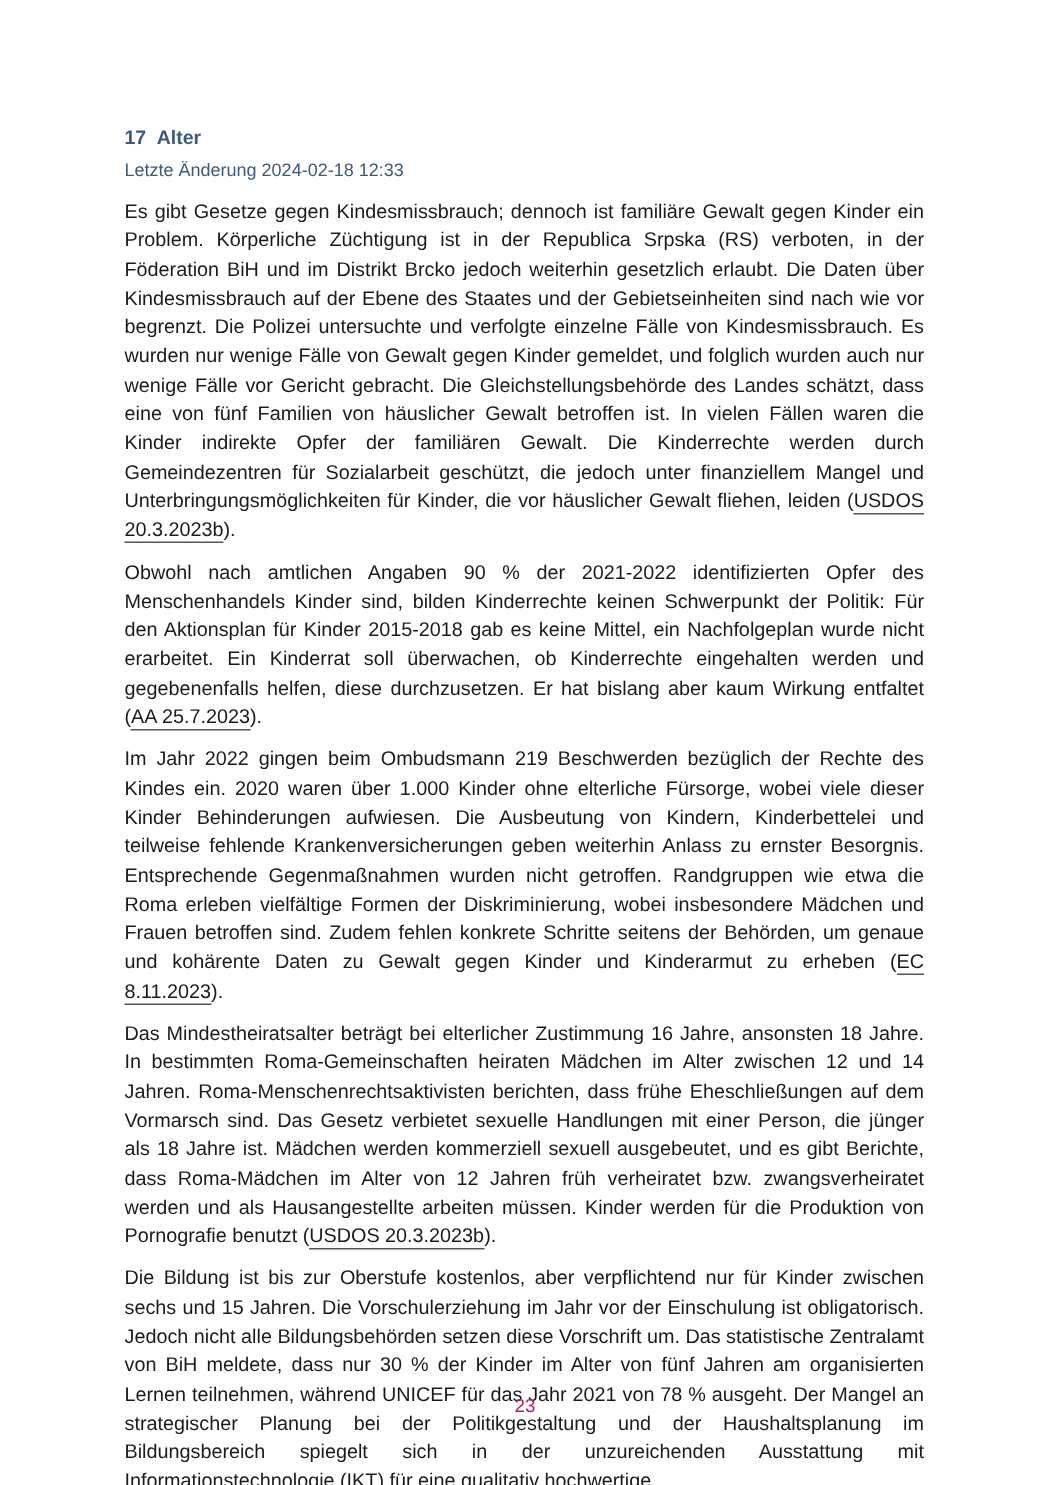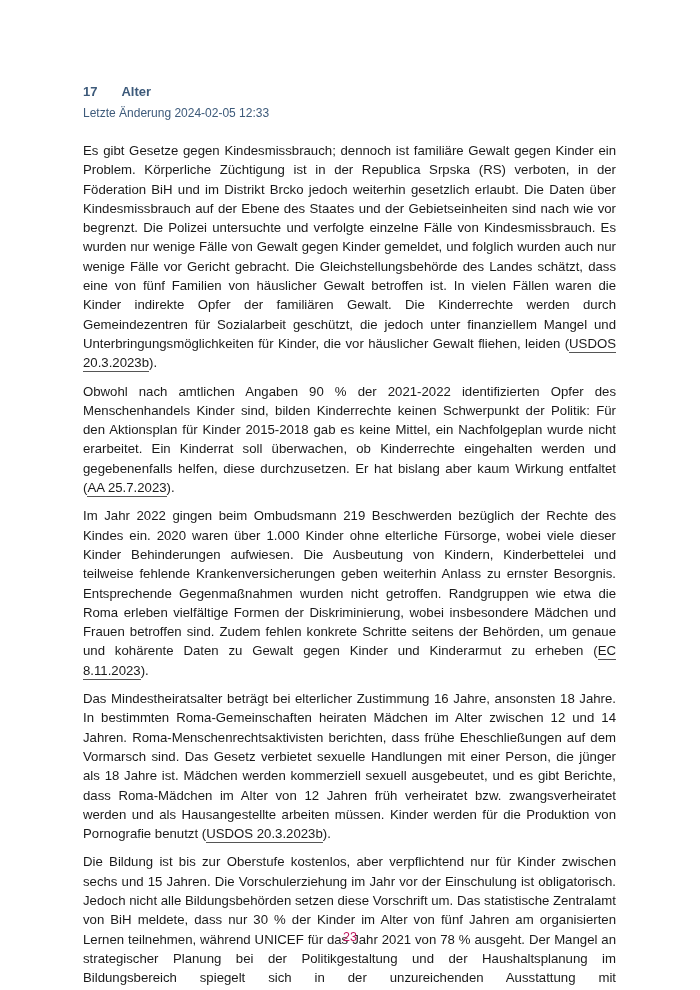--- a/index.html
+++ b/index.html
@@ -21,38 +21,38 @@
       top: 84px;
       width: 533px;
     }
     .section-heading {
       font-size: 13px;
       font-weight: bold;
       color: #3d5a7a;
       margin: 0;
       line-height: 16px;
       display: flex;
-      gap: 24px;
+      gap: 7px;
       text-align: center;
     }
     .last-change {
       font-size: 12px;
       color: #3d5a7a;
       margin-top: 6px;
       line-height: 15px;
     }
     .para {
       font-size: 13.2px;
       line-height: 19.3px;
       text-align: justify;
       margin: 0 0 9px 0;
       hyphens: manual;
     }
     .para.first {
-      margin-top: 20px;
+      margin-top: 10px;
     }
     .cite {
       color: #1a1a1a;
       text-decoration: none;
       border-bottom: 1px solid #555555;
       padding-bottom: 1px;
     }
     .page-number {
       position: absolute;
       left: 0;
@@ -64,21 +64,21 @@
     }
   </style>
 </head>
 <body>
 
 <div class="page">
   <h2 class="section-heading">
     <span>17</span>
     <span>Alter</span>
   </h2>
-  <div class="last-change">Letzte Änderung 2024-02-05 12:33</div>
+  <div class="last-change">Letzte Änderung 2024-02-18 12:33</div>
 
   <p class="para first"><span>Es gibt Gesetze gegen Kindesmissbrauch; dennoch ist familiäre Gewalt gegen Kinder ein Pro­blem. Körperliche Züchtigung ist in der Republica Srpska (RS) verboten, in der Föderation BiH und im Distrikt Brcko jedoch weiterhin gesetzlich erlaubt. Die Daten über Kindesmissbrauch auf der Ebene des Staates und der Gebietseinheiten sind nach wie vor begrenzt. Die Polizei un­tersuchte und verfolgte einzelne Fälle von Kindesmissbrauch. Es wurden nur wenige Fälle von Gewalt gegen Kinder gemeldet, und folglich wurden auch nur wenige Fälle vor Gericht gebracht. Die Gleichstellungsbehörde des Landes schätzt, dass eine von fünf Familien von häuslicher Gewalt betroffen ist. In vielen Fällen waren die Kinder indirekte Opfer der familiären Gewalt. Die Kinderrechte werden durch Gemeindezentren für Sozialarbeit geschützt, die jedoch unter finanziellem Mangel und Unterbringungsmöglichkeiten für Kinder, die vor häuslicher Gewalt fliehen, leiden (</span><a class="cite" href="#">USDOS 20.3.2023b</a><span>).</span></p>
 
   <p class="para"><span>Obwohl nach amtlichen Angaben 90 % der 2021-2022 identifizierten Opfer des Menschenhan­dels Kinder sind, bilden Kinderrechte keinen Schwerpunkt der Politik: Für den Aktionsplan für Kinder 2015-2018 gab es keine Mittel, ein Nachfolgeplan wurde nicht erarbeitet. Ein Kinder­rat soll überwachen, ob Kinderrechte eingehalten werden und gegebenenfalls helfen, diese durchzusetzen. Er hat bislang aber kaum Wirkung entfaltet (</span><a class="cite" href="#">AA 25.7.2023</a><span>).</span></p>
 
   <p class="para"><span>Im Jahr 2022 gingen beim Ombudsmann 219 Beschwerden bezüglich der Rechte des Kindes ein. 2020 waren über 1.000 Kinder ohne elterliche Fürsorge, wobei viele dieser Kinder Be­hinderungen aufwiesen. Die Ausbeutung von Kindern, Kinderbettelei und teilweise fehlende Krankenversicherungen geben weiterhin Anlass zu ernster Besorgnis. Entsprechende Gegen­maßnahmen wurden nicht getroffen. Randgruppen wie etwa die Roma erleben vielfältige Formen der Diskriminierung, wobei insbesondere Mädchen und Frauen betroffen sind. Zudem fehlen konkrete Schritte seitens der Behörden, um genaue und kohärente Daten zu Gewalt gegen Kinder und Kinderarmut zu erheben (</span><a class="cite" href="#">EC 8.11.2023</a><span>).</span></p>
 
   <p class="para"><span>Das Mindestheiratsalter beträgt bei elterlicher Zustimmung 16 Jahre, ansonsten 18 Jahre. In bestimmten Roma-Gemeinschaften heiraten Mädchen im Alter zwischen 12 und 14 Jahren. Ro­ma-Menschenrechtsaktivisten berichten, dass frühe Eheschließungen auf dem Vormarsch sind. Das Gesetz verbietet sexuelle Handlungen mit einer Person, die jünger als 18 Jahre ist. Mädchen werden kommerziell sexuell ausgebeutet, und es gibt Berichte, dass Roma-Mädchen im Alter von 12 Jahren früh verheiratet bzw. zwangsverheiratet werden und als Hausangestellte arbeiten müssen. Kinder werden für die Produktion von Pornografie benutzt (</span><a class="cite" href="#">USDOS 20.3.2023b</a><span>).</span></p>
 
   <p class="para"><span>Die Bildung ist bis zur Oberstufe kostenlos, aber verpflichtend nur für Kinder zwischen sechs und 15 Jahren. Die Vorschulerziehung im Jahr vor der Einschulung ist obligatorisch. Jedoch nicht alle Bildungsbehörden setzen diese Vorschrift um. Das statistische Zentralamt von BiH meldete, dass nur 30 % der Kinder im Alter von fünf Jahren am organisierten Lernen teilnehmen, während UNICEF für das Jahr 2021 von 78 % ausgeht. Der Mangel an strategischer Planung bei der Politikgestaltung und der Haushaltsplanung im Bildungsbereich spiegelt sich in der unzureichenden Ausstattung mit Informationstechnologie (IKT) für eine qualitativ hochwertige,</span></p>

